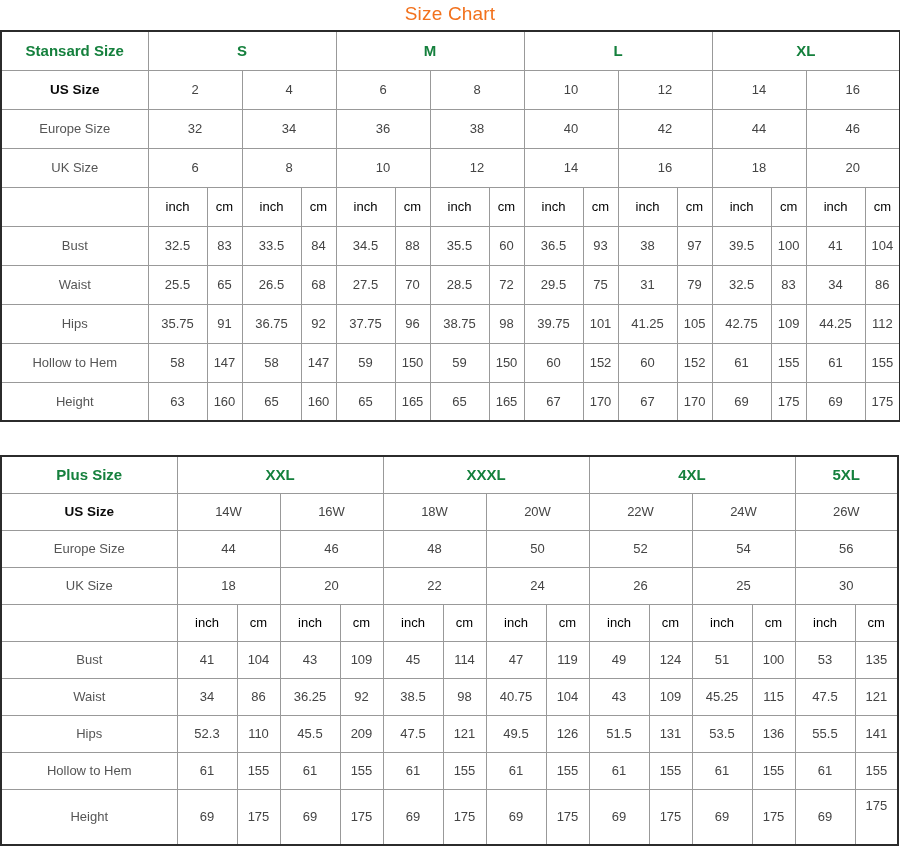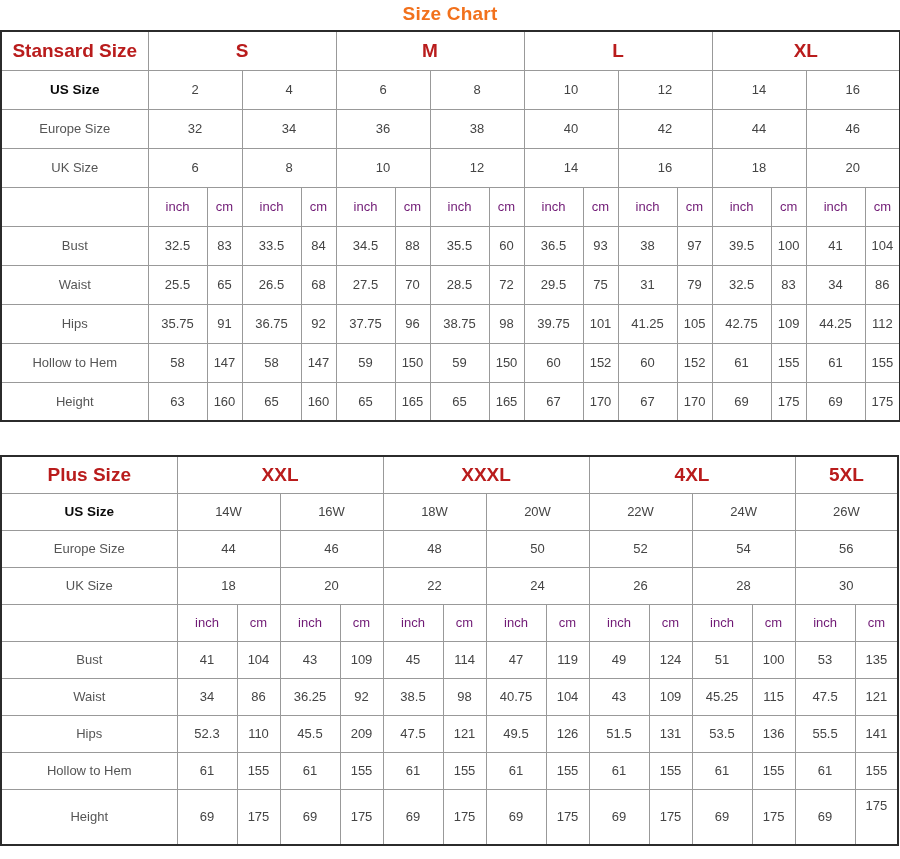--- a/index.html
+++ b/index.html
@@ -10,21 +10,21 @@
   }
   .page {
     width: 900px;
     height: 859px;
     overflow: hidden;
     background: #ffffff;
   }
   .title {
     text-align: center;
     font-size: 19px;
-    font-weight: 700;
+    font-weight: 400;
     color: #f2711c;
     padding: 3px 0 5px 0;
     letter-spacing: 0.2px;
   }
   table.chart {
     border-collapse: collapse;
     table-layout: fixed;
     width: 898px;
     margin: 0 auto 0 0;
     border: 2px solid #2b2b2b;
@@ -34,32 +34,32 @@
     border: 1px solid #999999;
     text-align: center;
     vertical-align: middle;
     font-size: 13px;
     color: #444444;
     padding: 0;
     overflow: hidden;
     white-space: nowrap;
   }
   .chart th {
-    color: #b91c1c;
+    color: #15803d;
     font-weight: 700;
-    font-size: 19px;
+    font-size: 15px;
   }
   .chart td.row-label { color: #555555; }
   
   .chart tbody tr:nth-child(2) td.row-label {
     font-weight: 700;
     color: #0a0a0a;
     font-size: 13.5px;
   }
-  .chart tr.unit-row td { color: #701a75; }
+  .chart tr.unit-row td { color: #000000; }
   .standard tbody tr { height: 39px; }
   .plus tbody tr { height: 37px; padding-left: 44px; }
   .plus tbody tr:last-child { height: 56px; }
   
   .plus tbody tr:last-child td:last-child {
     vertical-align: top;
     padding-top: 8px;
   }
   .standard col.col-label { width: 147px; }
   .standard col.col-inch  { width: 59px; }
@@ -296,21 +296,21 @@
           <td colspan="2">54</td>
           <td colspan="2">56</td>
         </tr>
         <tr>
           <td class="row-label">UK Size</td>
           <td colspan="2">18</td>
           <td colspan="2">20</td>
           <td colspan="2">22</td>
           <td colspan="2">24</td>
           <td colspan="2">26</td>
-          <td colspan="2">28</td>
+          <td colspan="2">25</td>
           <td colspan="2">30</td>
         </tr>
         <tr class="unit-row">
           <td class="row-label"></td>
           <td>inch</td>
           <td>cm</td>
           <td>inch</td>
           <td>cm</td>
           <td>inch</td>
           <td>cm</td>

